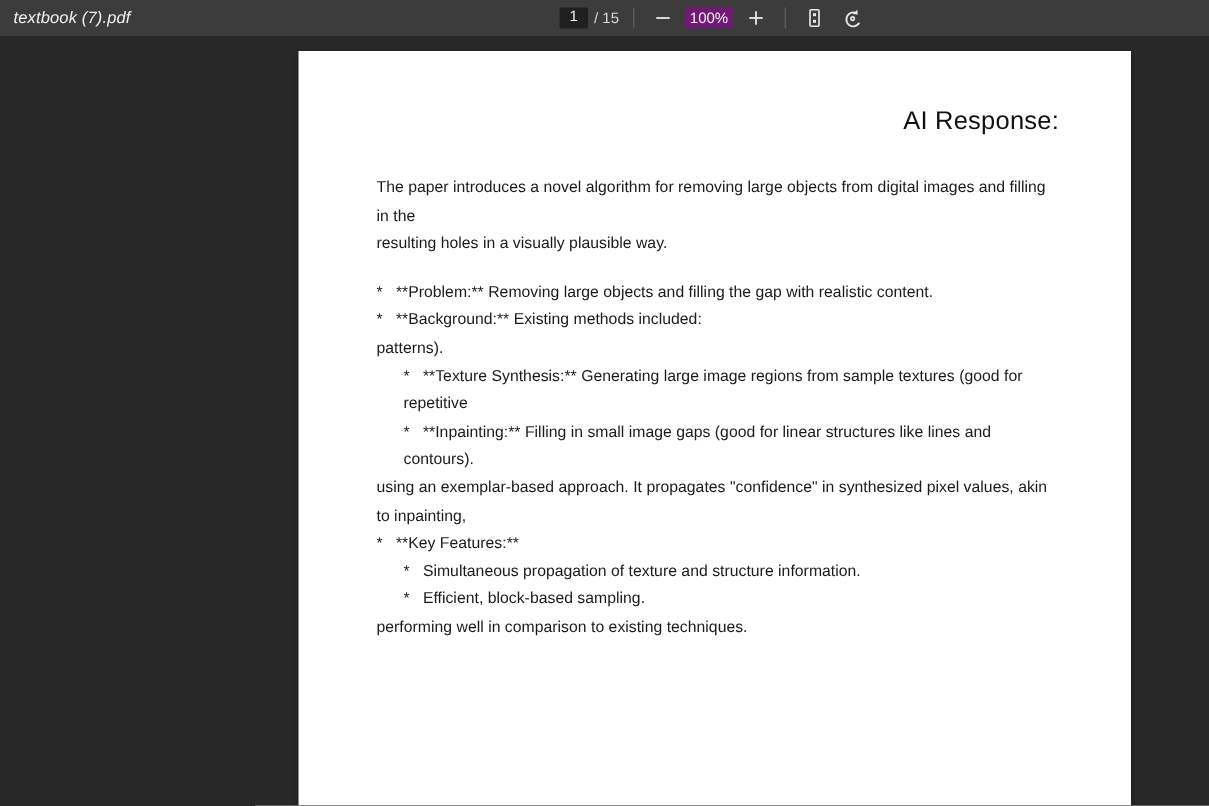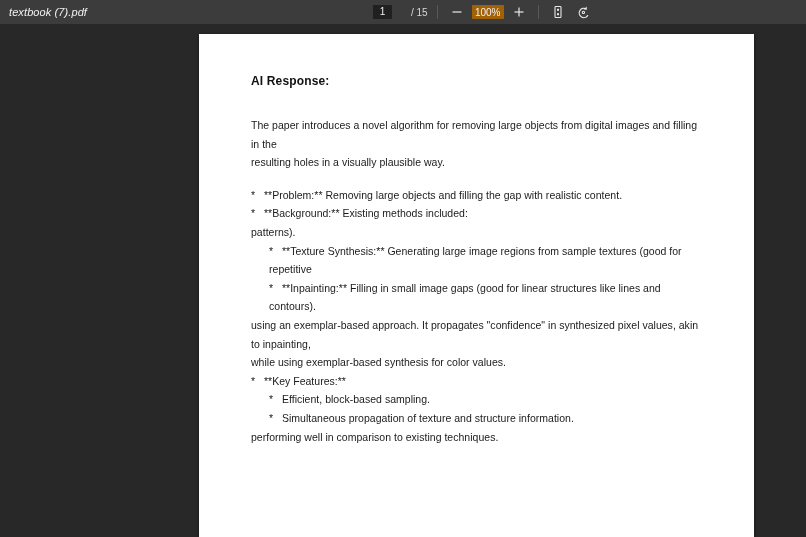--- a/index.html
+++ b/index.html
@@ -77,21 +77,21 @@
     font-size: 10px;
     text-align: center;
     padding: 0;
     border-radius: 1px;
     line-height: 14px;
   }
 
   #page-total {
     font-size: 10px;
     color: #d8d8d8;
-    margin-left: 19px;
+    margin-left: 4px;
     white-space: nowrap;
   }
 
   .tb-divider {
     width: 1px;
     height: 14px;
     background: #5a5a5a;
     margin: 0 9px;
     flex: none;
   }
@@ -107,21 +107,21 @@
     padding: 0;
     cursor: pointer;
     color: #e8e8e8;
     flex: none;
   }
   .tb-btn svg { display: block; }
 
   #zoom-level {
     min-width: 32px;
     height: 14px;
-    background: #a16207;
+    background: #701a75;
     border-radius: 1px;
     color: #f1f1f1;
     font-size: 10px;
     display: flex;
     align-items: center;
     justify-content: center;
     margin: 0 5px;
     padding: 0 3px;
     box-sizing: border-box;
     flex: none;
@@ -151,26 +151,27 @@
 
   #page-content {
     position: absolute;
     left: 52px;
     top: 38px;
     width: 455px;
     color: #000000;
   }
 
   .blk-heading {
-    font-size: 12px;
-    font-weight: bold;
+    font-size: 17px;
+    font-weight: normal;
     color: #111;
     line-height: 18px;
     margin: 0 0 4px 0;
     letter-spacing: 0.15px;
+    text-align: right;
   }
 
   .blk-line {
     font-size: 10.5px;
     line-height: 18.6px;
     color: #1a1a1a;
     margin: 0;
     white-space: pre-wrap;
     letter-spacing: 0.02px;
   }
@@ -250,23 +251,22 @@
         <div class="blk-line">resulting holes in a visually plausible way.</div>
 
         <div class="blk-spacer-sm"></div>
 
         <div class="blk-line indent-0">*   **Problem:** Removing large objects and filling the gap with realistic content.</div>
         <div class="blk-line indent-0">*   **Background:** Existing methods included:</div>
         <div class="blk-line indent-0">patterns).</div>
         <div class="blk-line indent-1">*   **Texture Synthesis:** Generating large image regions from sample textures (good for repetitive</div>
         <div class="blk-line indent-1">*   **Inpainting:** Filling in small image gaps (good for linear structures like lines and contours).</div>
         <div class="blk-line indent-0">using an exemplar-based approach. It propagates "confidence" in synthesized pixel values, akin to inpainting,</div>
-        <div class="blk-line indent-0">while using exemplar-based synthesis for color values.</div>
         <div class="blk-line indent-0">*   **Key Features:**</div>
+        <div class="blk-line indent-1">*   Simultaneous propagation of texture and structure information.</div>
         <div class="blk-line indent-1">*   Efficient, block-based sampling.</div>
-        <div class="blk-line indent-1">*   Simultaneous propagation of texture and structure information.</div>
         <div class="blk-line indent-0">performing well in comparison to existing techniques.</div>
 
       </div>
     </div>
 
   </div>
 </div>
 
 </body></html>

